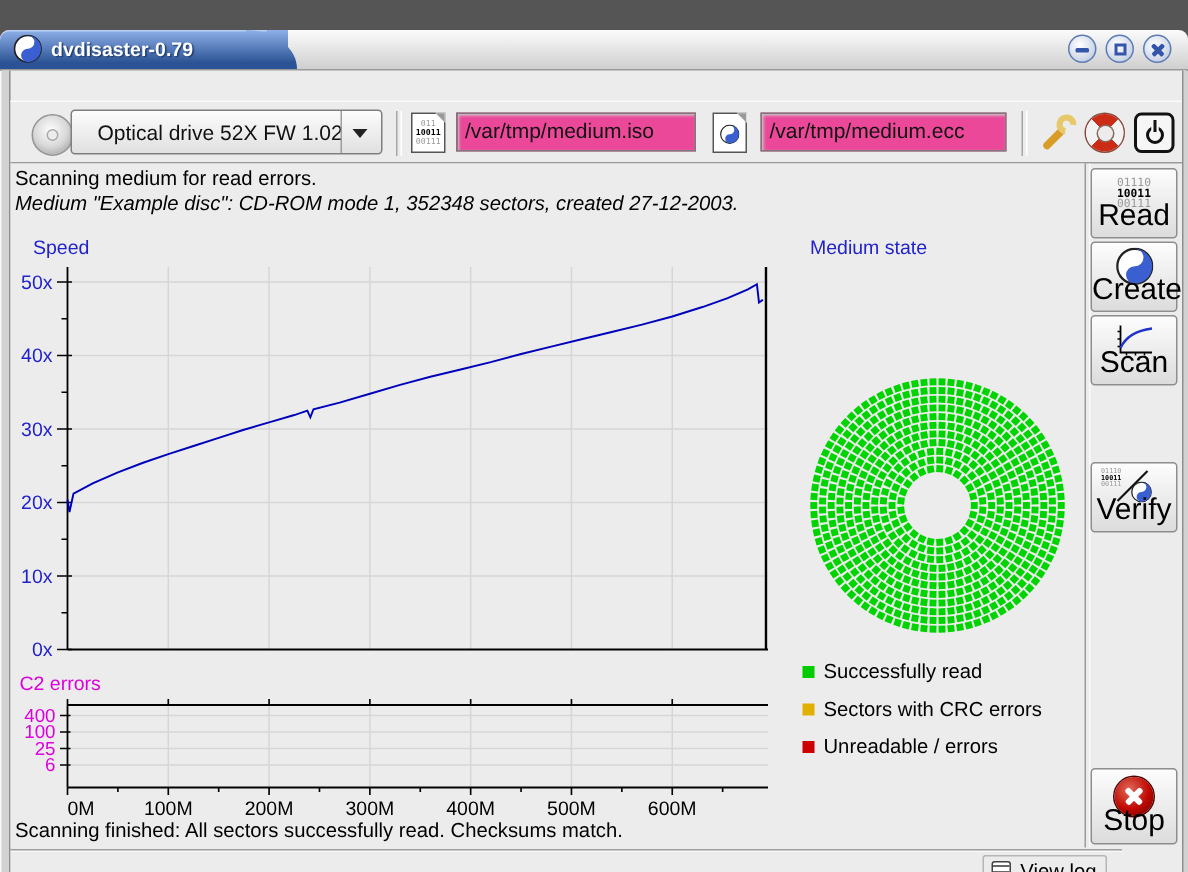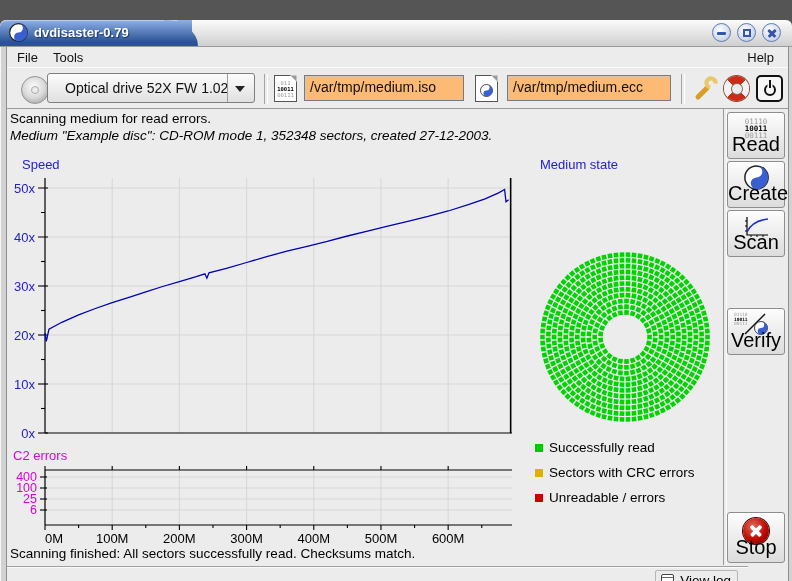--- a/index.html
+++ b/index.html
@@ -50,21 +50,21 @@
   .combo-arrow{position:absolute;right:0;top:0;width:26px;height:28px;border-left:1px solid #9d9d9d;}
   .combo-arrow:before{content:"";position:absolute;left:7px;top:12px;border:5px solid transparent;border-top:6px solid #222;}
   .doc-icon{position:absolute;width:23px;height:27px;background:#fff;border:1px solid #555;box-sizing:border-box;}
   .doc-icon .fold{position:absolute;right:-1px;top:-1px;width:0;height:0;
                   border-left:7px solid transparent;border-top:7px solid #ececec;}
   .doc-icon .fold:after{content:"";position:absolute;left:-7px;top:-7px;width:0;height:0;
                   border-left:7px solid transparent;border-top:7px solid #999;transform:scale(.85);}
   .bin-lines{font-family:"DejaVu Sans Mono",monospace;text-align:center;}
   .doc-icon .bin-lines{margin-top:4px;font-size:5.5px;line-height:6px;letter-spacing:0;}
   .line-0,.line-2{color:#9a9a9a;} .line-1{color:#000;font-weight:bold;}
-  .tb-input{position:absolute;top:7px;height:26px;background:#fdba74;border:1px solid #7a7a7a;
+  .tb-input{position:absolute;top:7px;height:26px;background:#ec4899;border:1px solid #7a7a7a;
             box-shadow:inset 1px 1px 2px #c9c9c9;box-sizing:border-box;font-size:14px;color:#111;
             padding:3px 4px 0 5px;white-space:nowrap;overflow:hidden;}
   .wrench-icon,.help-icon,.quit-icon{position:absolute;top:7px;width:27px;height:27px;}
   .help-ring{position:absolute;left:1px;top:1px;width:25px;height:25px;border-radius:50%;
              background:conic-gradient(#cc2b16 0 45deg,#f2f2f2 45deg 135deg,#cc2b16 135deg 225deg,#f2f2f2 225deg 315deg,#cc2b16 315deg);
              box-shadow:0 0 0 1px #8a4a3a;}
   .help-hole{position:absolute;left:8.5px;top:8.5px;width:10px;height:10px;border-radius:50%;
              background:#ececec;box-shadow:0 0 0 1px #8a6a5a;}
   .quit-icon{border:2px solid #111;border-radius:5px;background:#f6f6f6;box-sizing:border-box;}
   .quit-icon .circ{position:absolute;left:5.5px;top:6.5px;width:12px;height:12px;border:2.5px solid #111;
@@ -132,25 +132,20 @@
         <span class="x1"></span>
         <span class="x2"></span>
       </span>
   </div>
 
   <div class="frame-left"></div>
   <div class="frame-right"></div>
   <div class="frame-bottom"></div>
   <div class="frame-corner"></div>
 
-  <div class="menubar">
-    <span class="menu-item" style="left:6px">File</span>
-    <span class="menu-item" style="left:42px">Tools</span>
-    <span class="menu-item" style="right:10px">Help</span>
-  </div>
 
   <div class="toolbar">
     <span class="cd-icon">
         <i></i>
       </span>
     <div class="combo">
       <span class="combo-text">Optical drive 52X FW 1.02</span>
       <span class="combo-arrow"></span>
     </div>
     <span class="tsep" style="left:257px"></span>

